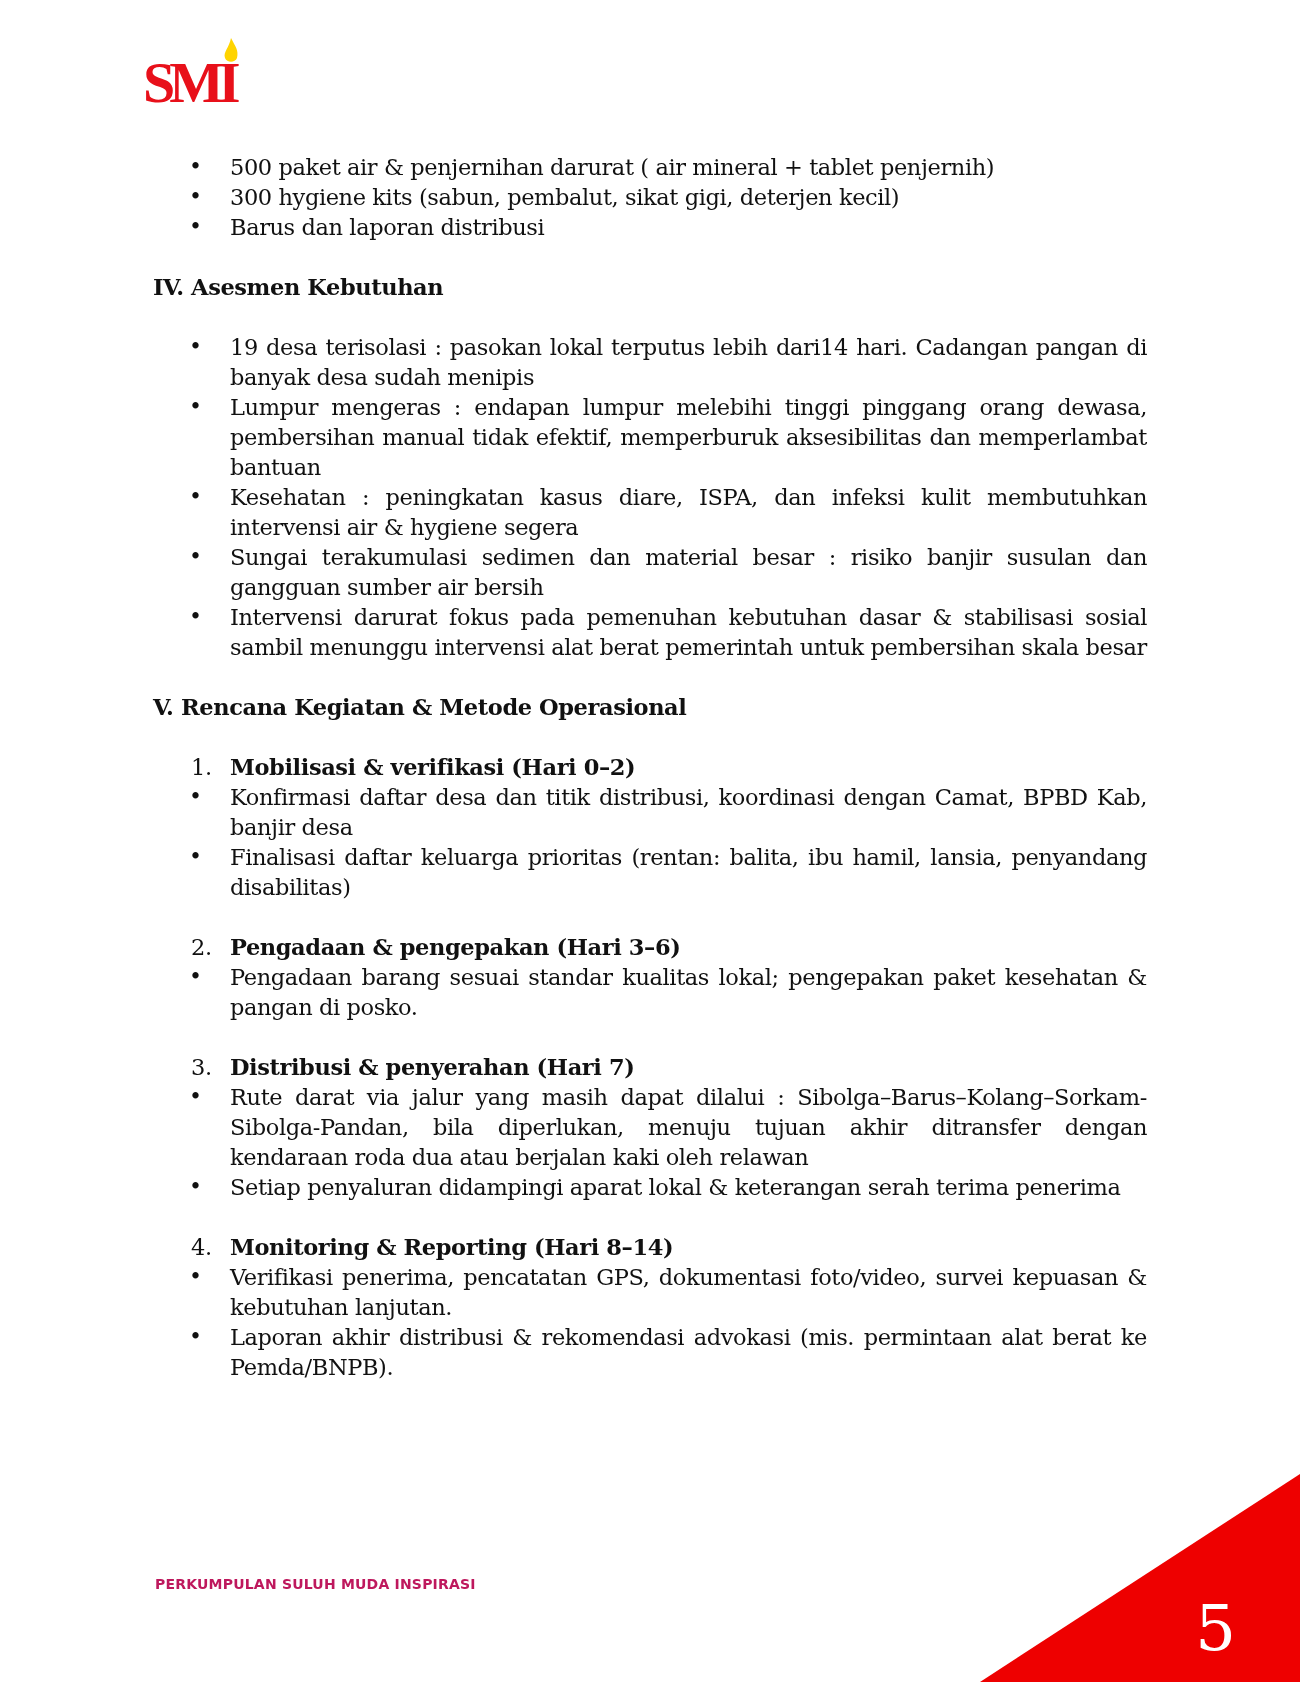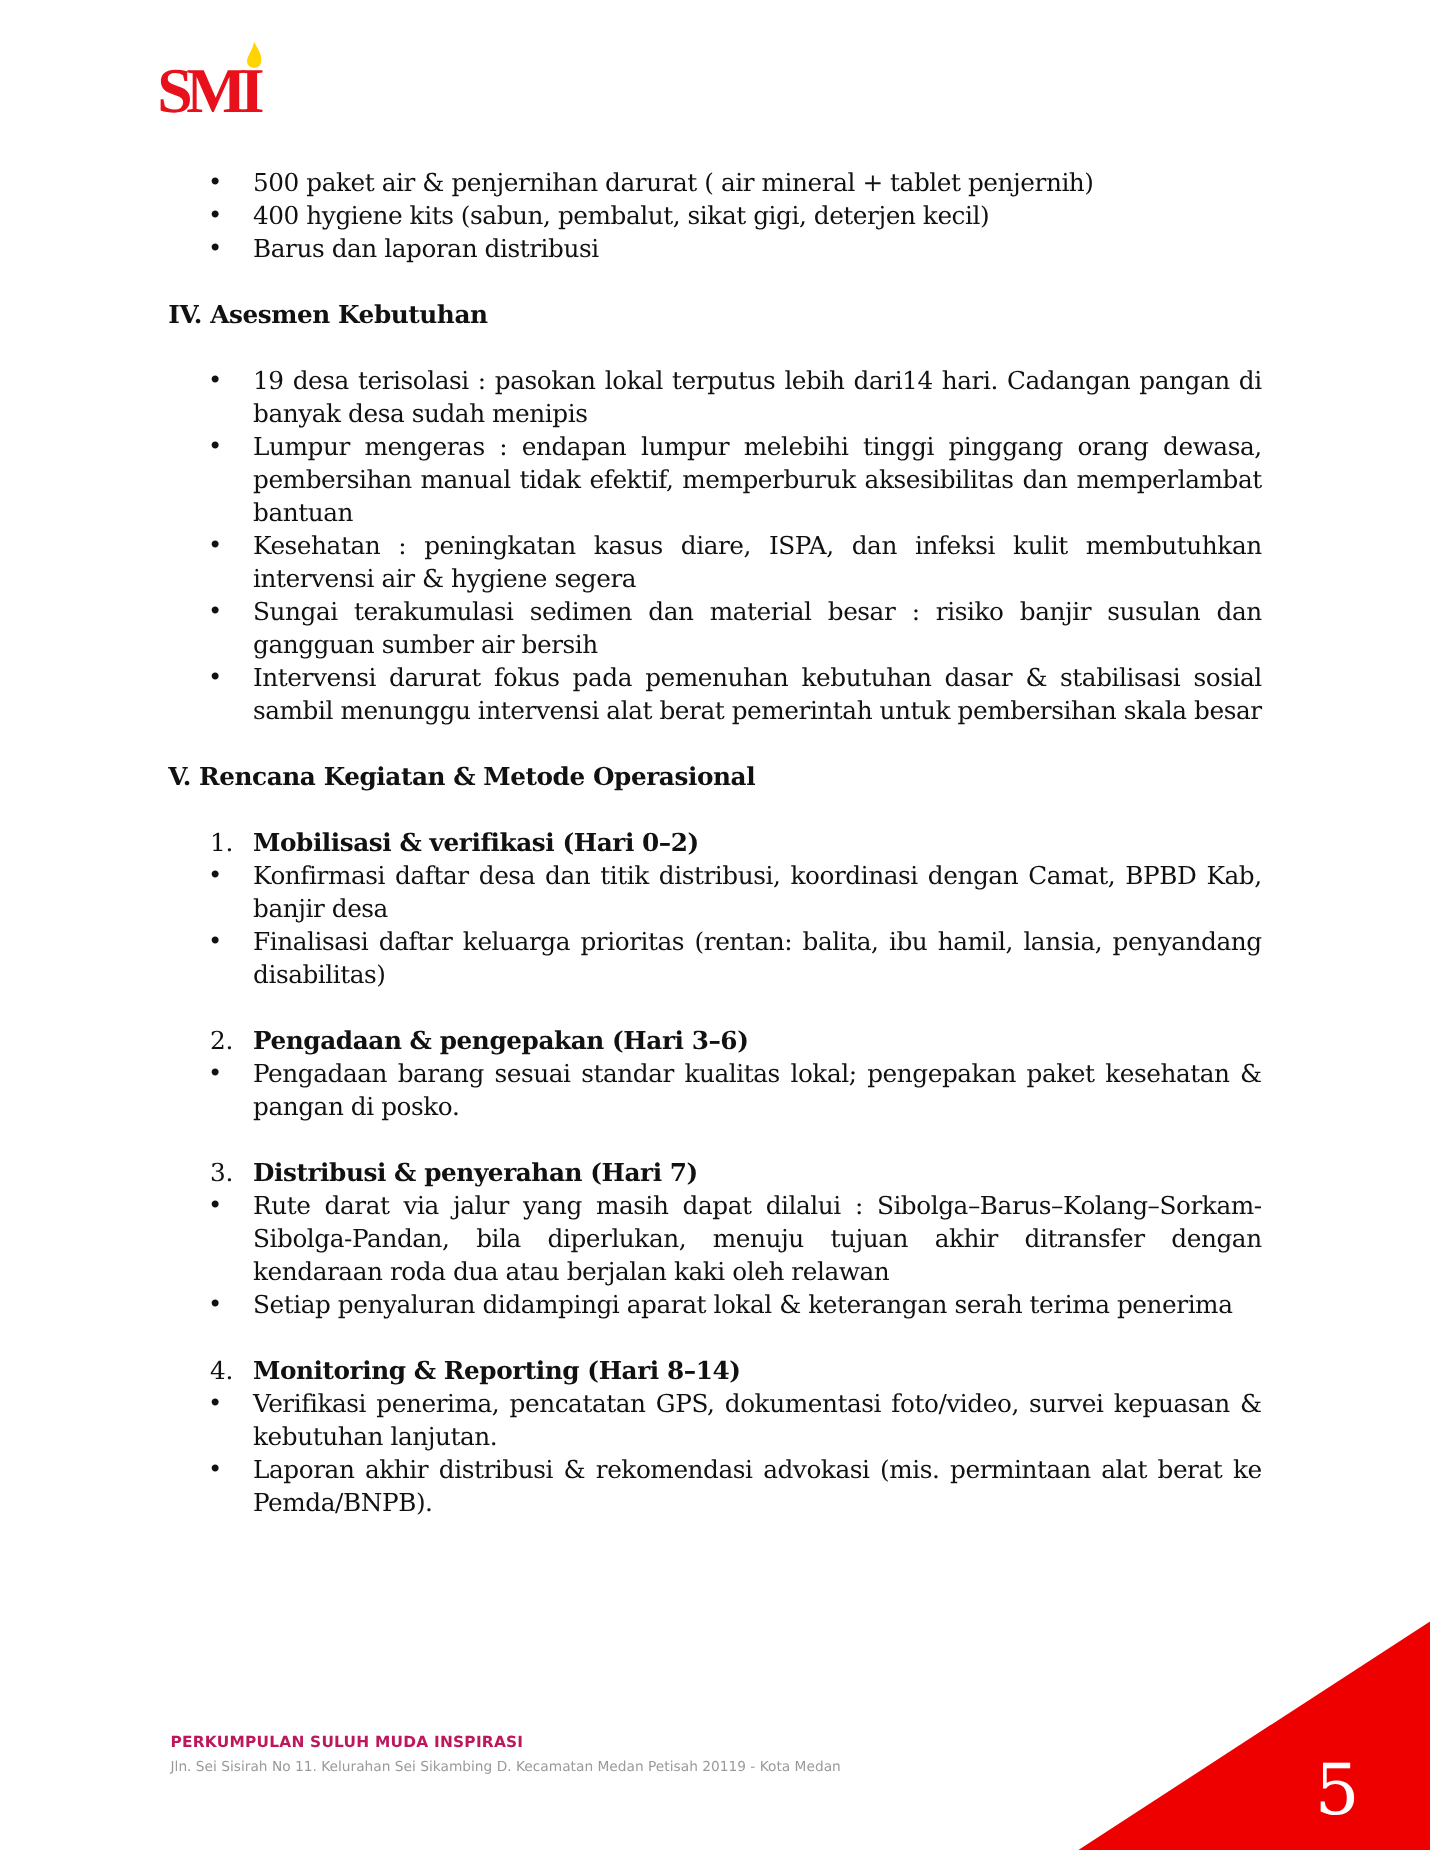--- a/index.html
+++ b/index.html
@@ -27,21 +27,21 @@
 <body>
 
 <svg class="logo" viewBox="0 0 110 72">
   <path d="M88 2 C92 10 96 14 94 22 C92 27 84 27 82 22 C80 16 86 12 88 2 Z" fill="#ffd400"></path>
   <text x="0" y="66" font-family="Liberation Serif, serif" font-weight="bold" font-size="58" fill="#e8101a" letter-spacing="-6">SMI</text>
 </svg>
 
 <div class="content">
   <ul>
     <li class="bullet">500 paket air &amp; penjernihan darurat ( air mineral + tablet penjernih)</li>
-    <li class="bullet">400 hygiene kits (sabun, pembalut, sikat gigi, deterjen kecil)</li>
+    <li class="bullet">300 hygiene kits (sabun, pembalut, sikat gigi, deterjen kecil)</li>
     <li class="bullet">Barus dan laporan distribusi</li>
   </ul>
   <div class="gap-s"></div>
   <h2>IV. Asesmen Kebutuhan</h2>
   <div class="gap-m"></div>
   <ul>
     <li class="bullet">19 desa terisolasi : pasokan lokal terputus lebih dari14 hari. Cadangan pangan di banyak desa sudah menipis</li>
     <li class="bullet">Lumpur mengeras : endapan lumpur melebihi tinggi  pinggang orang dewasa, pembersihan manual tidak efektif, memperburuk aksesibilitas dan memperlambat bantuan</li>
     <li class="bullet">Kesehatan : peningkatan kasus diare, ISPA, dan infeksi kulit membutuhkan intervensi air &amp; hygiene segera</li>
     <li class="bullet">Sungai terakumulasi sedimen dan material besar : risiko banjir susulan dan gangguan sumber air bersih</li>
@@ -71,19 +71,18 @@
   <div>
     <div class="num"><span class="n">4.</span><span>Monitoring &amp; Reporting (Hari 8–14)</span></div>
     <div class="bullet">Verifikasi penerima, pencatatan GPS, dokumentasi foto/video, survei kepuasan &amp; kebutuhan lanjutan.</div>
     <div class="bullet">Laporan akhir distribusi &amp; rekomendasi advokasi (mis. permintaan alat berat ke Pemda/BNPB).</div>
   </div>
   <div class="gap-s"></div>
 </div>
 
 <div class="footer">
   <div class="org">PERKUMPULAN SULUH MUDA INSPIRASI</div>
-  <div class="addr">Jln. Sei Sisirah No 11. Kelurahan Sei Sikambing D. Kecamatan Medan Petisah 20119 - Kota Medan</div>
 </div>
 
 <svg class="corner" viewBox="0 0 320 208" preserveAspectRatio="none">
   <polygon points="320,0 320,208 0,208" fill="#ee0000"></polygon>
 </svg>
 <div class="page-num">5</div>
 
 </body></html>

